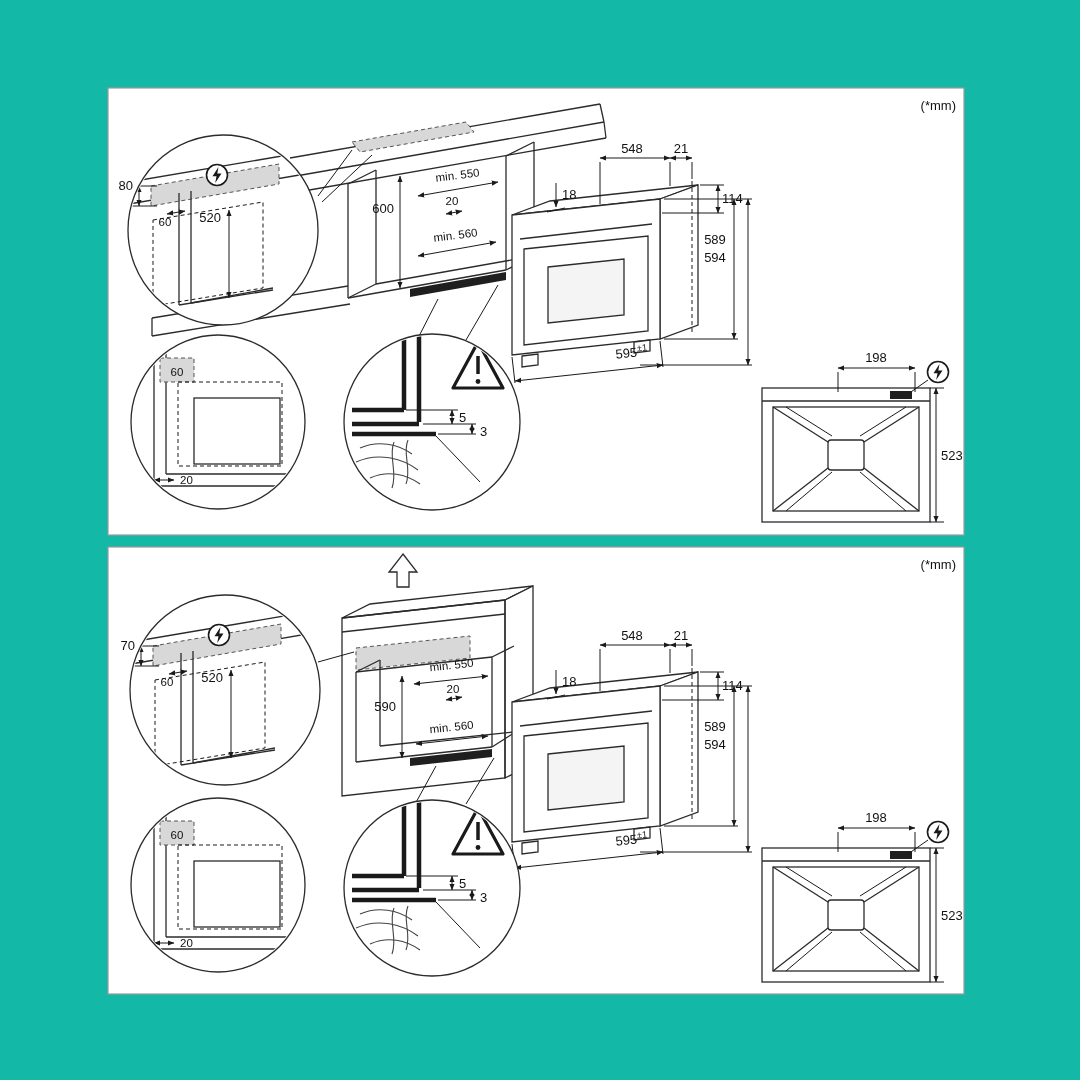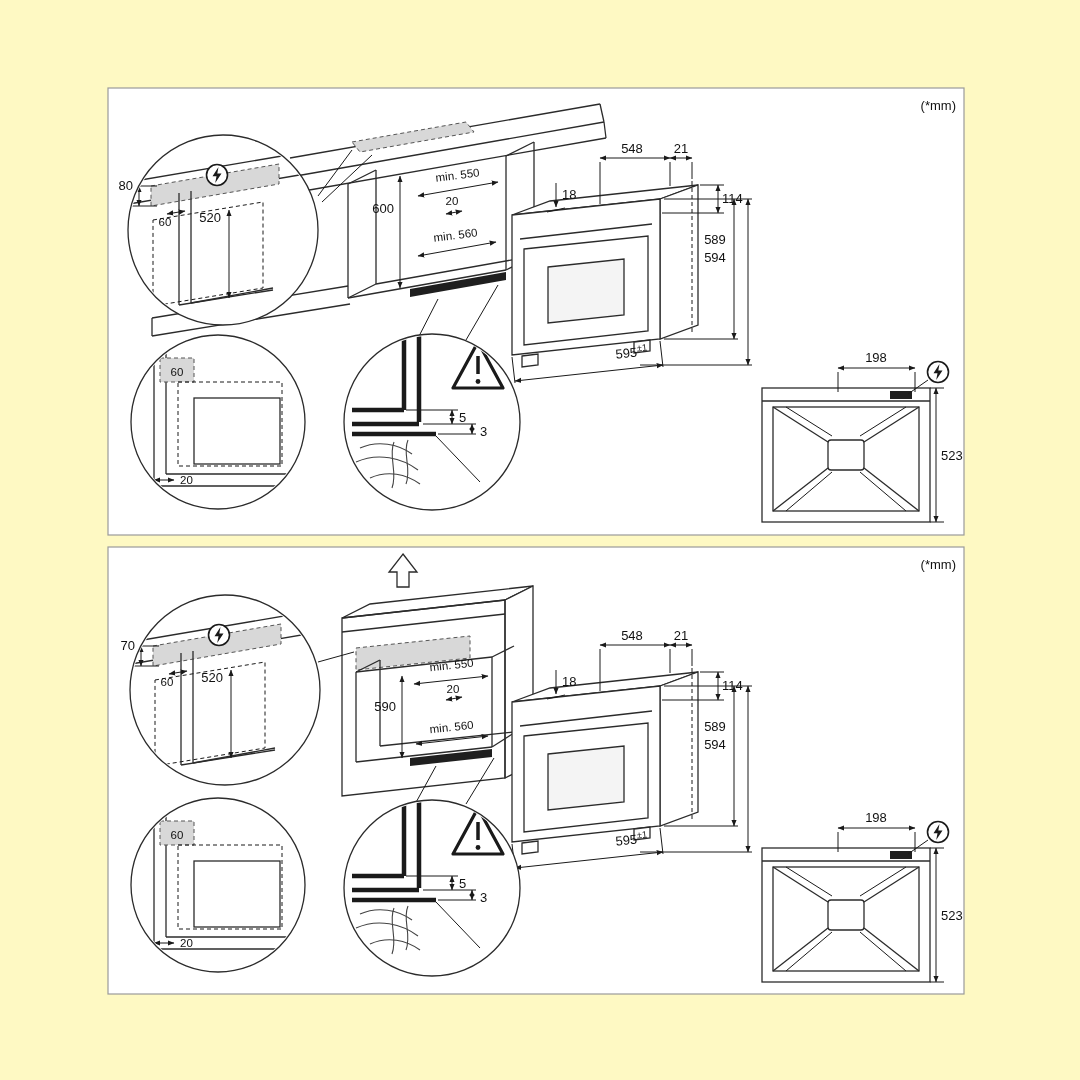--- a/index.html
+++ b/index.html
@@ -1,16 +1,16 @@
 <!DOCTYPE html>
 <html><head>
 <meta charset="utf-8">
 <style>
   html,body{margin:0;padding:0;background:#fff;}
-  .stage{width:1080px;height:1080px;position:relative;background:#fef9c3;font-family:"Liberation Sans",sans-serif;}
+  .stage{width:1080px;height:1080px;position:relative;background:#14b8a6;font-family:"Liberation Sans",sans-serif;}
   svg{display:block;}
   .panel{fill:#fff;stroke:#9a9a9a;stroke-width:1.2;}
   .ln{stroke:#2b2b2b;stroke-width:1.3;fill:none;}
   .lnw{stroke:#2b2b2b;stroke-width:1.3;fill:#fff;}
   .thin{stroke:#1a1a1a;stroke-width:1;fill:none;}
   .dash{stroke-dasharray:4 3;}
   .zone{fill:#d8d8d8;stroke:#555;stroke-width:1;stroke-dasharray:4 3;}
   .dark{fill:#1f1f1f;stroke:none;}
   .thick{stroke:#1a1a1a;stroke-width:4.5;fill:none;}
   .grain{stroke:#444;stroke-width:1.1;fill:none;}

